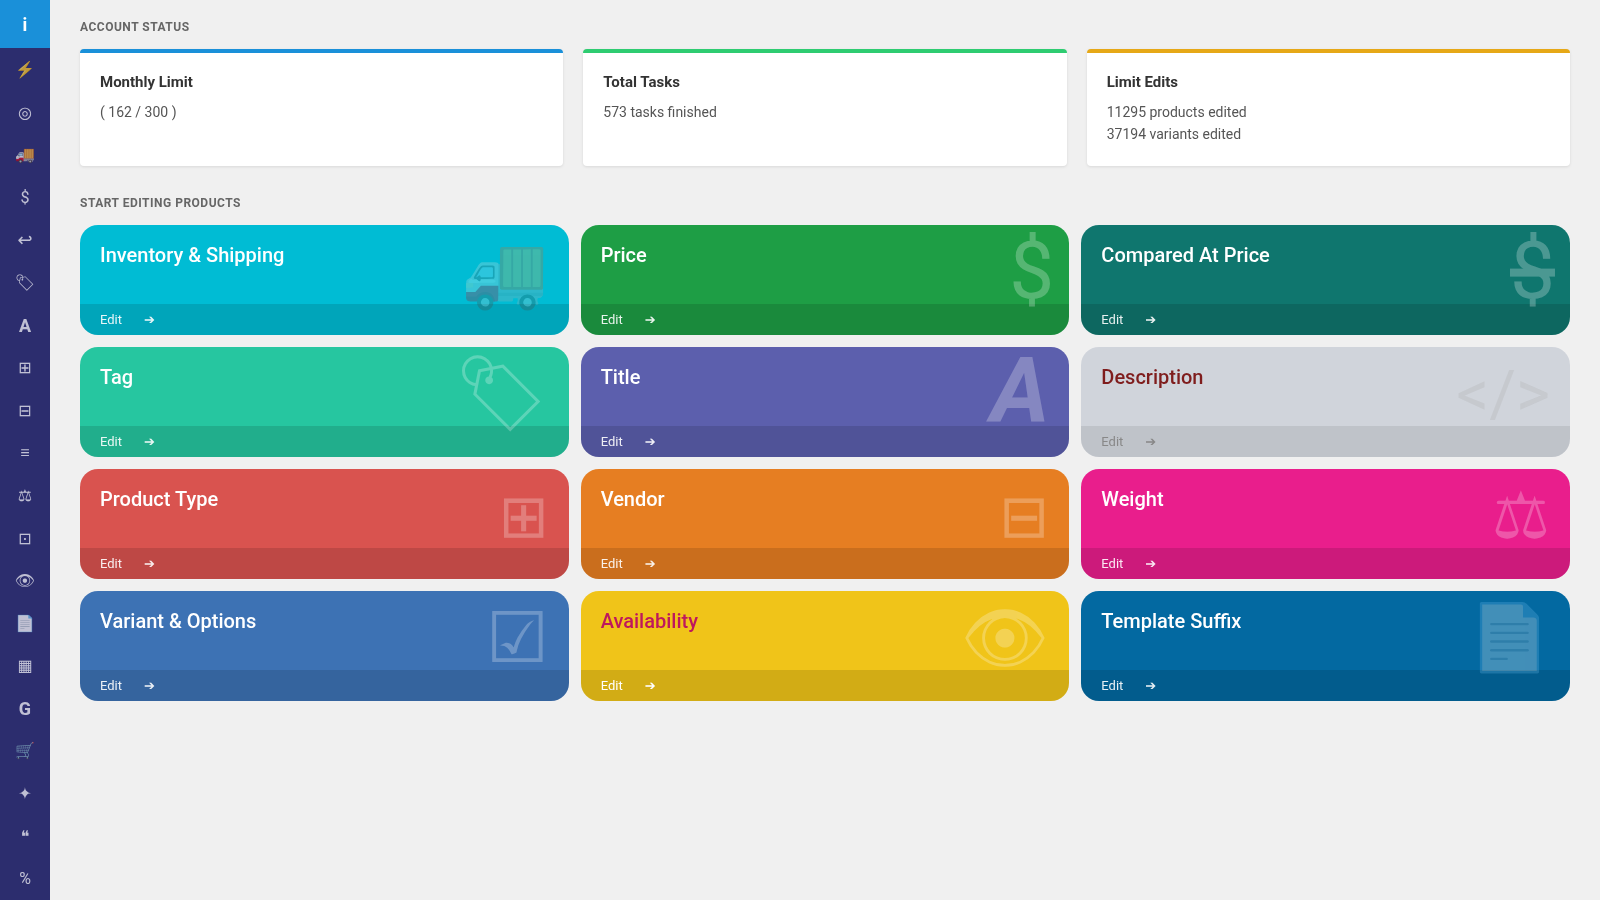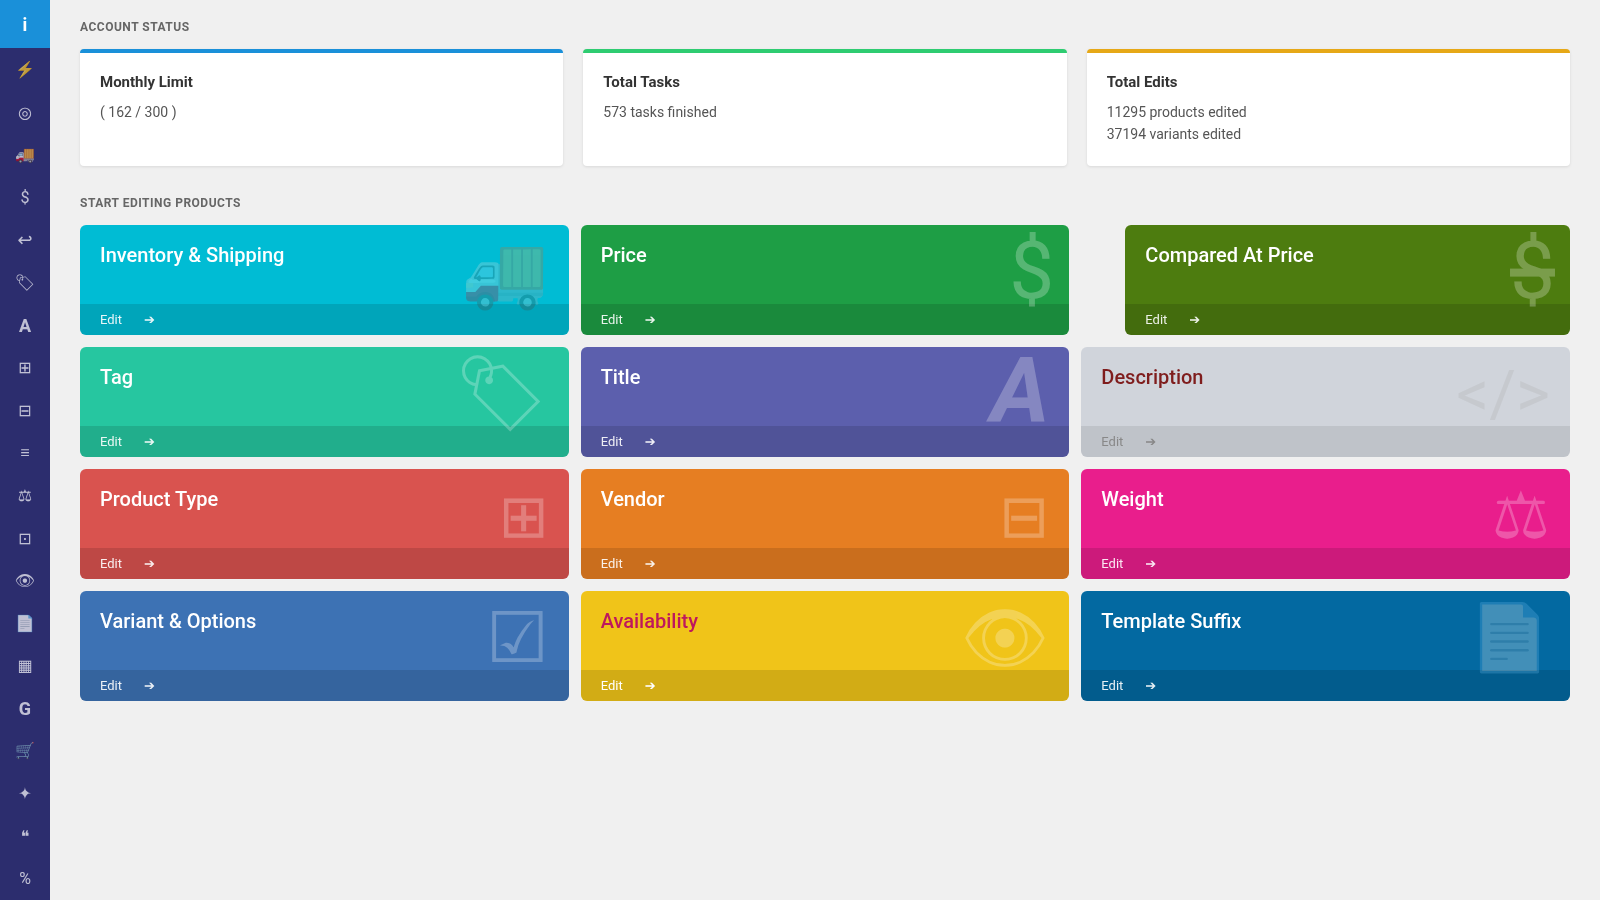--- a/index.html
+++ b/index.html
@@ -67,21 +67,21 @@
     .status-card h3 { font-size: 15px; font-weight: 700; color: #333; margin-bottom: 10px; }
     .status-card p { font-size: 14px; color: #555; line-height: 1.6; }
 
     
     .product-grid {
       display: grid;
       grid-template-columns: repeat(3, 1fr);
       gap: 12px;
     }
     .product-card {
-      border-radius: 6px;
+      border-radius: 18px;
       padding: 18px 20px 0 20px;
       min-height: 110px;
       position: relative;
       overflow: hidden;
       cursor: pointer;
       display: flex;
       flex-direction: column;
       justify-content: space-between;
     }
     .product-card-title {
@@ -115,21 +115,21 @@
       color: rgba(255,255,255,0.9);
     }
     .edit-arrow {
       font-size: 13px;
       color: rgba(255,255,255,0.9);
     }
 
     
     .card-cyan { background: #00bcd4; }
     .card-green { background: #1e9e45; }
-    .card-yellow-orange { background: #4d7c0f; margin-left: 44px; }
+    .card-yellow-orange { background: #0f766e; }
     .card-teal { background: #26c6a0; }
     .card-purple { background: #5c5fad; }
     .card-light-gray { background: #d0d4db; }
     .card-red { background: #d9534f; }
     .card-orange { background: #e67e22; }
     .card-pink { background: #e91e8c; }
     .card-blue { background: #3d72b4; }
     .card-yellow { background: #f0c419; }
     .card-dark-red { background: #0369a1; }
 
@@ -176,21 +176,21 @@
       <h3>Monthly Limit</h3>
       <p>( 162 / 300 )</p>
     </div>
 
     <div class="status-card green">
       <h3>Total Tasks</h3>
       <p>573 tasks finished</p>
     </div>
 
     <div class="status-card orange">
-      <h3>Total Edits</h3>
+      <h3>Limit Edits</h3>
       <p>11295 products edited</p>
       <p>37194 variants edited</p>
     </div>
   </div>
 
   <div class="section-header">START EDITING PRODUCTS</div>
 
   <div class="product-grid">
 
     <div class="product-card card-cyan">

